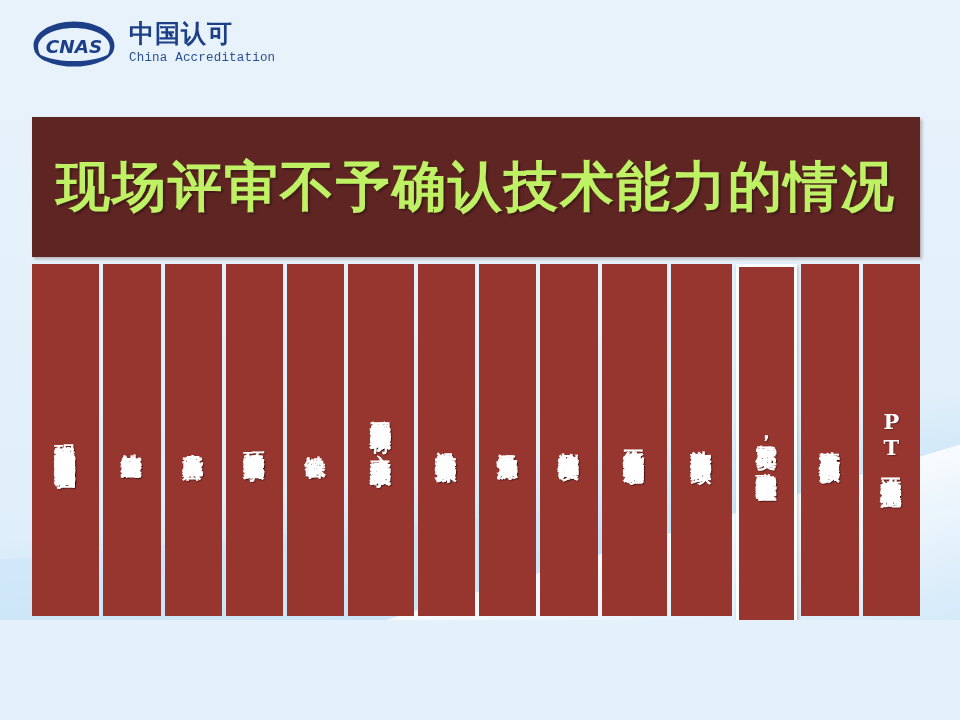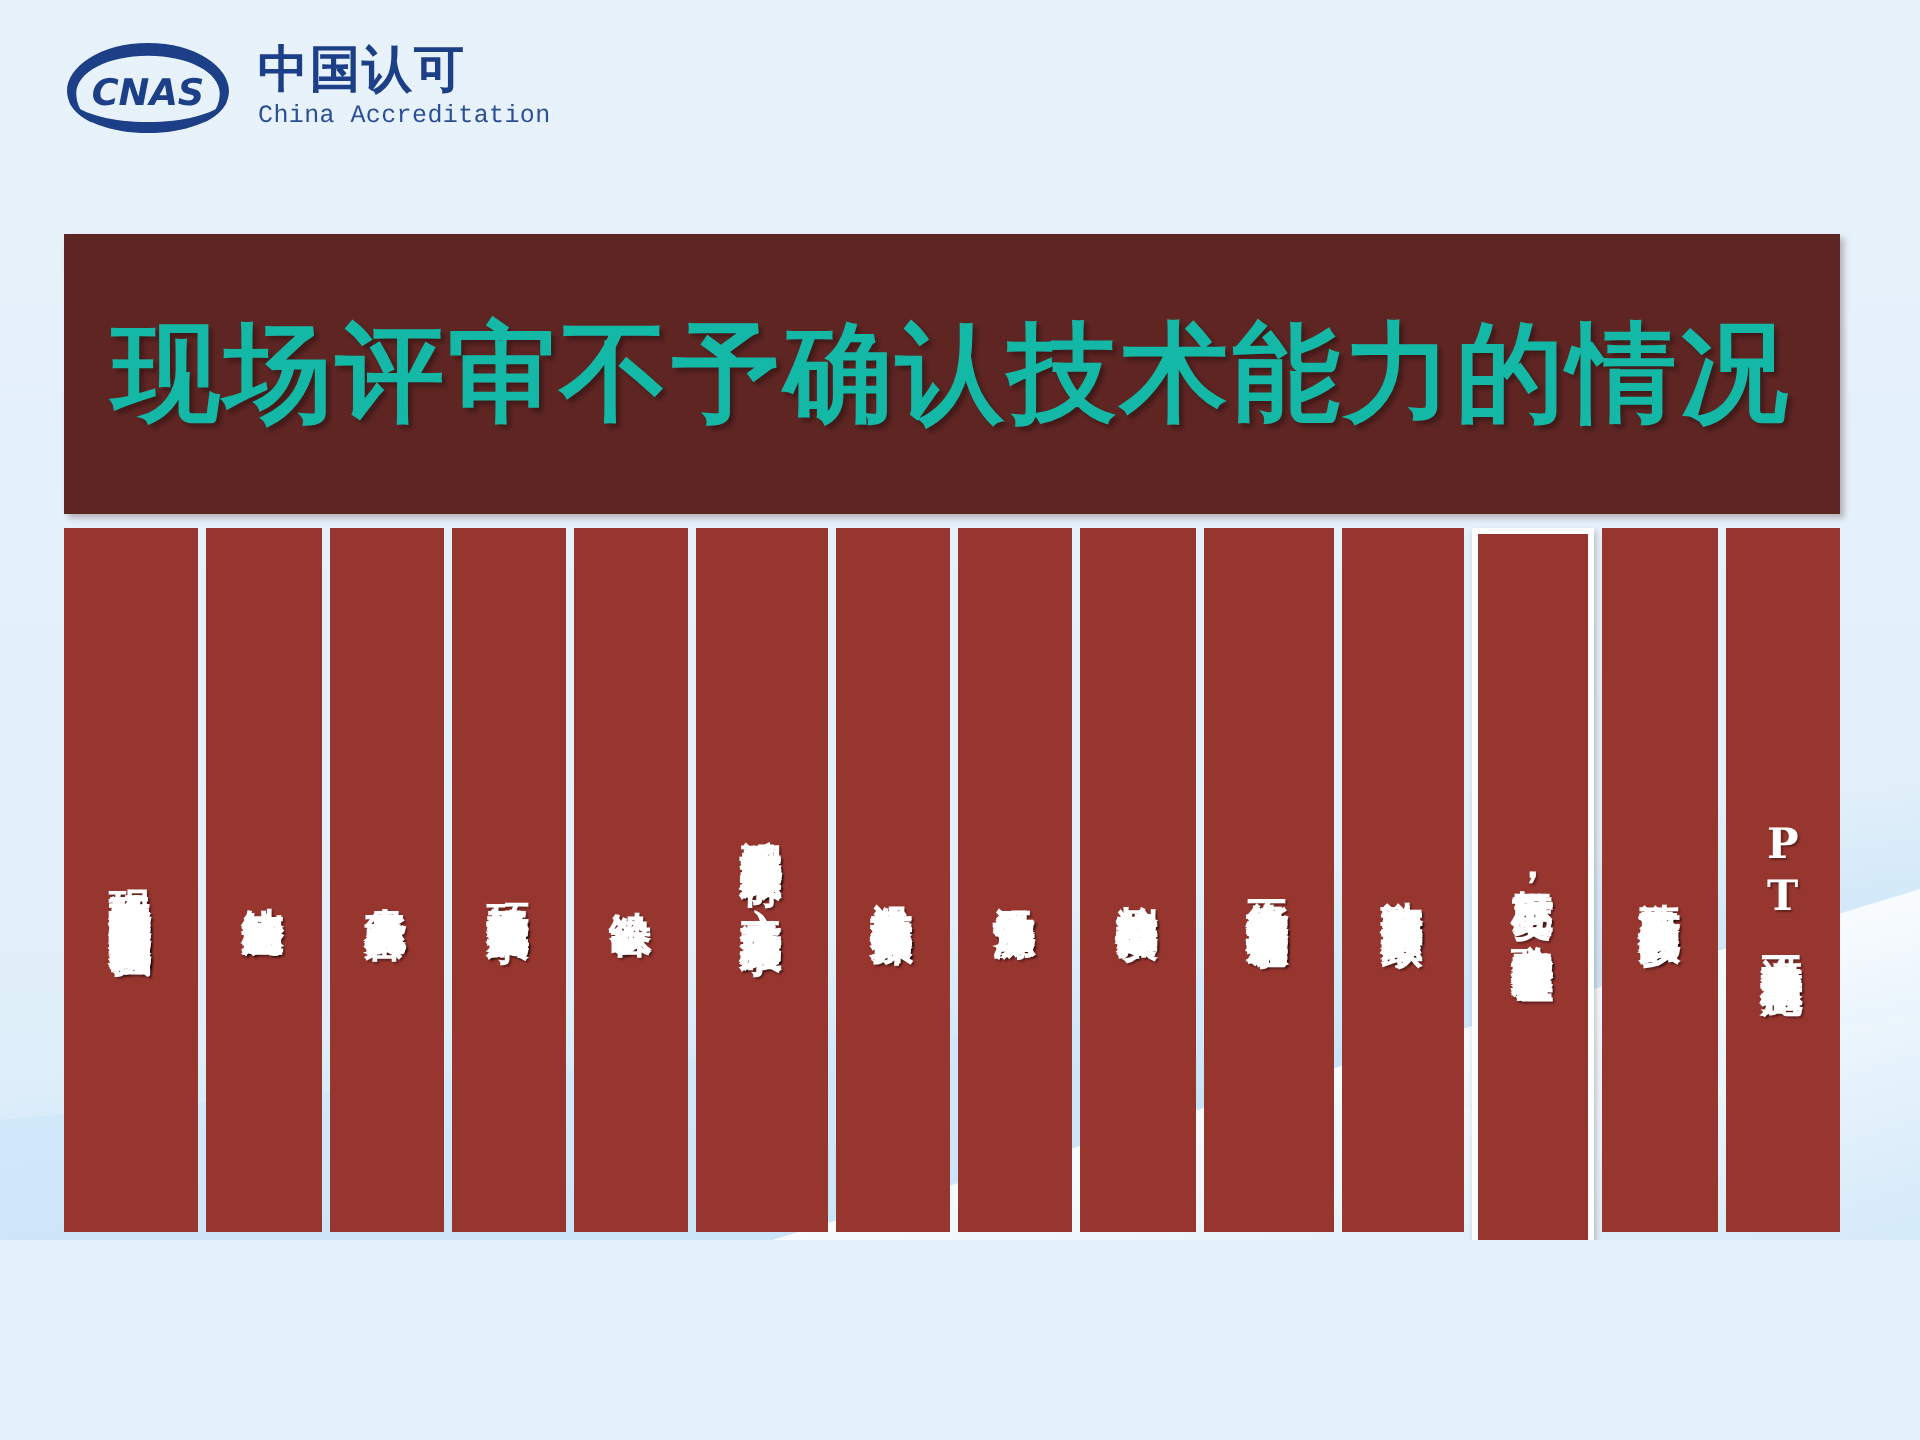--- a/index.html
+++ b/index.html
@@ -69,21 +69,21 @@
     align-items: center;
     gap: 9px;
   }
   .logo-mark { width: 92px; height: 52px; display: block; }
   .logo-text { display: flex; flex-direction: column; line-height: 1; }
   .logo-cn {
     font-size: 25px;
     font-weight: bold;
     color: #1c3f87;
     letter-spacing: 1px;
-    font-family: Liberation Sans, sans-serif;
+    font-family: Liberation Mono, monospace;
   }
   .logo-en {
     font-size: 12.5px;
     color: #2b4f96;
     margin-top: 4px;
     letter-spacing: 0.2px;
     font-family: Liberation Mono, monospace;
   }
 
   
@@ -93,21 +93,21 @@
     top: 117px;
     width: 888px;
     height: 140px;
     background: #5e2523;
     box-shadow: 2px 2px 3px rgba(90,60,60,0.35);
     display: flex;
     align-items: center;
     justify-content: center;
   }
   .title-text {
-    color: #14b8a6;
+    color: #bef264;
     font-size: 54px;
     font-weight: bold;
     letter-spacing: 2px;
     font-family: "DejaVu Serif", "Liberation Serif", serif;
     text-shadow: 2px 2px 2px rgba(0,0,0,0.30);
     white-space: nowrap;
   }
 
   
   .columns {

